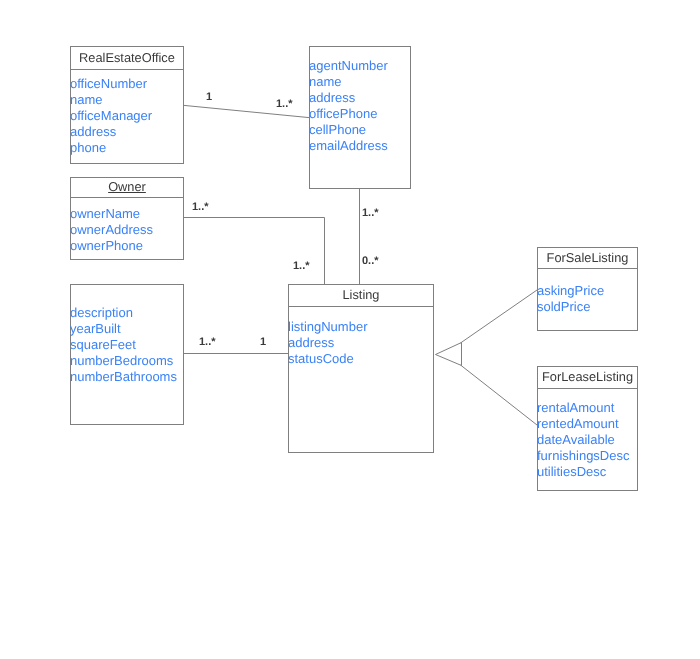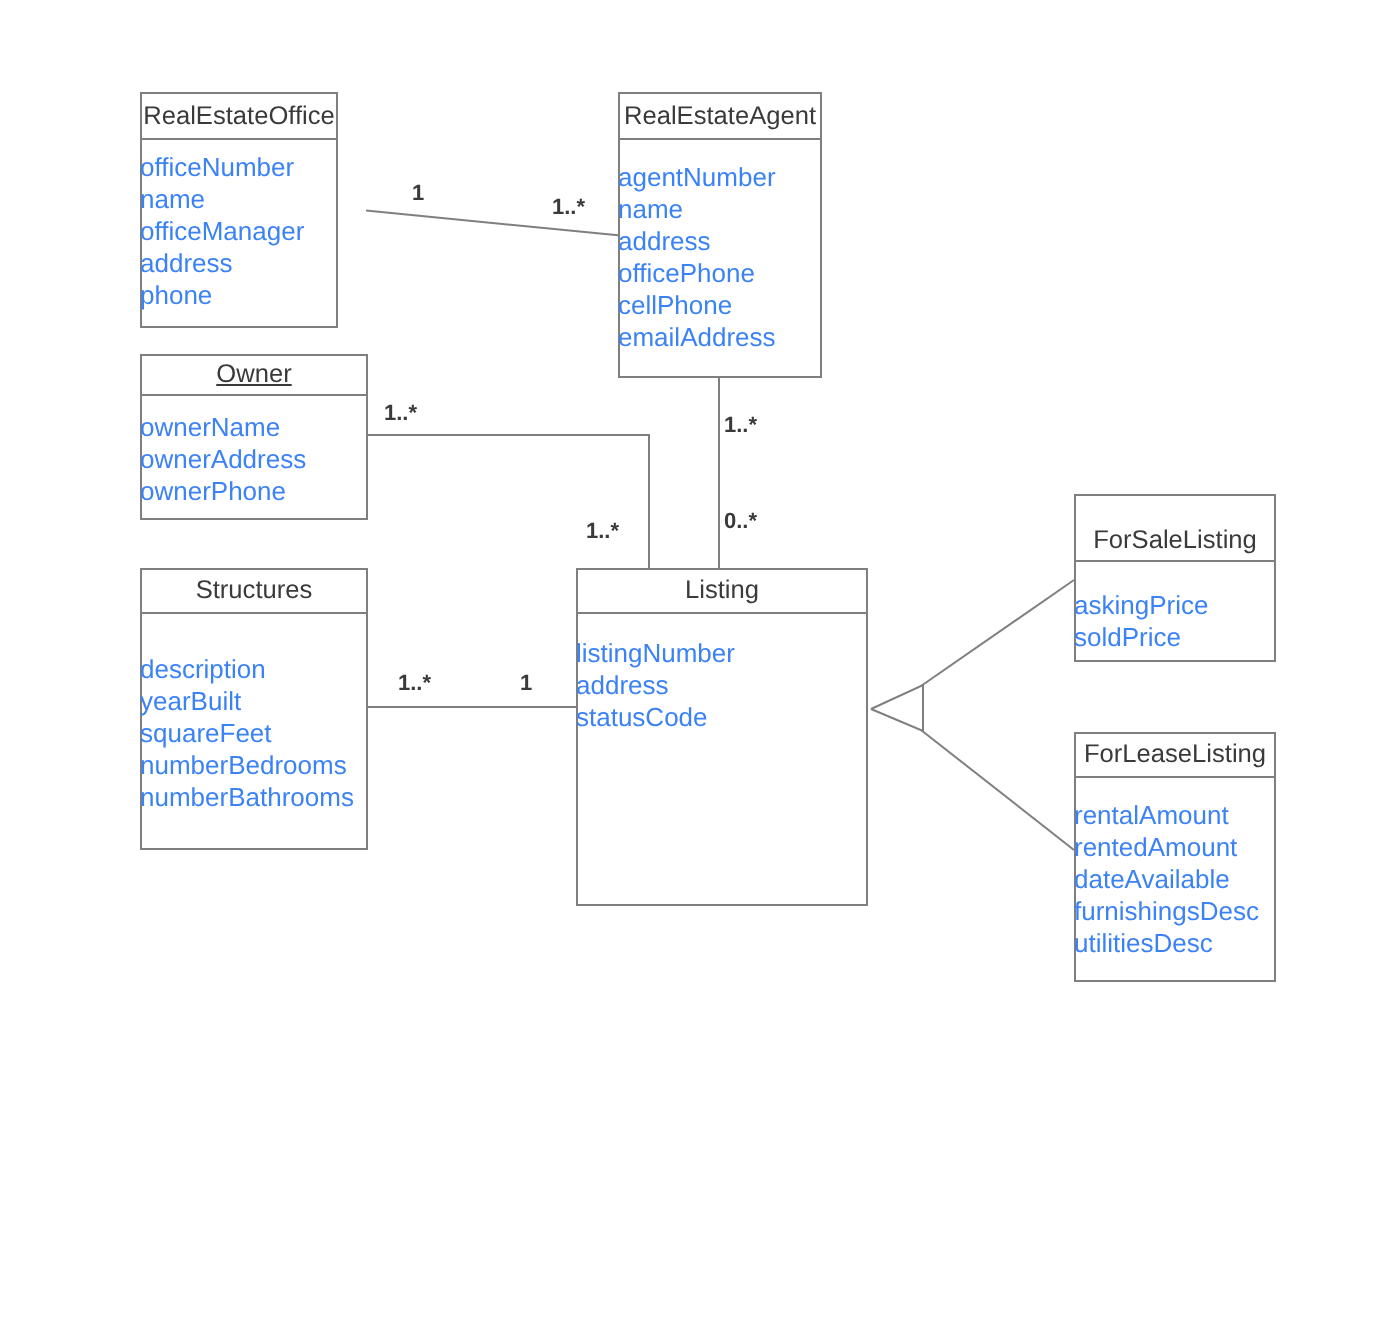--- a/index.html
+++ b/index.html
@@ -30,69 +30,67 @@
       <line x1="183" y1="105.3" x2="309" y2="117.6"></line>
       <polyline points="183,217.5 324.5,217.5 324.5,284"></polyline>
       <line x1="359.5" y1="188.5" x2="359.5" y2="284"></line>
       <line x1="183" y1="353.5" x2="288" y2="353.5"></line>
       <polyline points="435.5,354.5 461.5,342.5 461.5,365.5 435.5,354.5"></polyline>
       <line x1="460.5" y1="343" x2="537" y2="290"></line>
       <line x1="460.5" y1="365" x2="537" y2="425"></line>
     </svg>
 
   <div id="classes">
-      <div class="uml-class" style="left: 70px; top: 46px; width: 99px; height: 118px;">
+      <div class="uml-class" style="left: 70px; top: 46px; width: 114px; height: 118px;">
         <div class="uml-title" style="height: 23px;">RealEstateOffice</div>
         <div class="uml-attrs" style="padding: 6px 0px 0px;">
           <div class="attr">officeNumber</div>
           <div class="attr">name</div>
           <div class="attr">officeManager</div>
           <div class="attr">address</div>
           <div class="attr">phone</div>
         </div>
       </div>
       <div class="uml-class" style="left: 309px; top: 46px; width: 102px; height: 143px;">
-        <div class="uml-title" style="height: 23px;">RealEstateAgent</div>
         <div class="uml-attrs" style="padding: 11px 0px 0px;">
           <div class="attr">agentNumber</div>
           <div class="attr">name</div>
           <div class="attr">address</div>
           <div class="attr">officePhone</div>
           <div class="attr">cellPhone</div>
           <div class="attr">emailAddress</div>
         </div>
       </div>
       <div class="uml-class" style="left: 70px; top: 177px; width: 114px; height: 83px;">
         <div class="uml-title" style="height: 20px; text-decoration: underline;">Owner</div>
         <div class="uml-attrs" style="padding: 8px 0px 0px;">
           <div class="attr">ownerName</div>
           <div class="attr">ownerAddress</div>
           <div class="attr">ownerPhone</div>
         </div>
       </div>
       <div class="uml-class" style="left: 70px; top: 284px; width: 114px; height: 141px;">
-        <div class="uml-title" style="height: 22px;">Structures</div>
         <div class="uml-attrs" style="padding: 20px 0px 0px;">
           <div class="attr">description</div>
           <div class="attr">yearBuilt</div>
           <div class="attr">squareFeet</div>
           <div class="attr">numberBedrooms</div>
           <div class="attr">numberBathrooms</div>
         </div>
       </div>
       <div class="uml-class" style="left: 288px; top: 284px; width: 146px; height: 169px;">
         <div class="uml-title" style="height: 22px;">Listing</div>
         <div class="uml-attrs" style="padding: 12px 0px 0px;">
           <div class="attr">listingNumber</div>
           <div class="attr">address</div>
           <div class="attr">statusCode</div>
         </div>
       </div>
       <div class="uml-class" style="left: 537px; top: 247px; width: 101px; height: 84px;">
-        <div class="uml-title" style="height: 21px; margin-top: 12px;">ForSaleListing</div>
+        <div class="uml-title" style="height: 21px;">ForSaleListing</div>
         <div class="uml-attrs" style="padding: 14px 0px 0px;">
           <div class="attr">askingPrice</div>
           <div class="attr">soldPrice</div>
         </div>
       </div>
       <div class="uml-class" style="left: 537px; top: 366px; width: 101px; height: 125px;">
         <div class="uml-title" style="height: 22px;">ForLeaseListing</div>
         <div class="uml-attrs" style="padding: 11px 0px 0px;">
           <div class="attr">rentalAmount</div>
           <div class="attr">rentedAmount</div>

